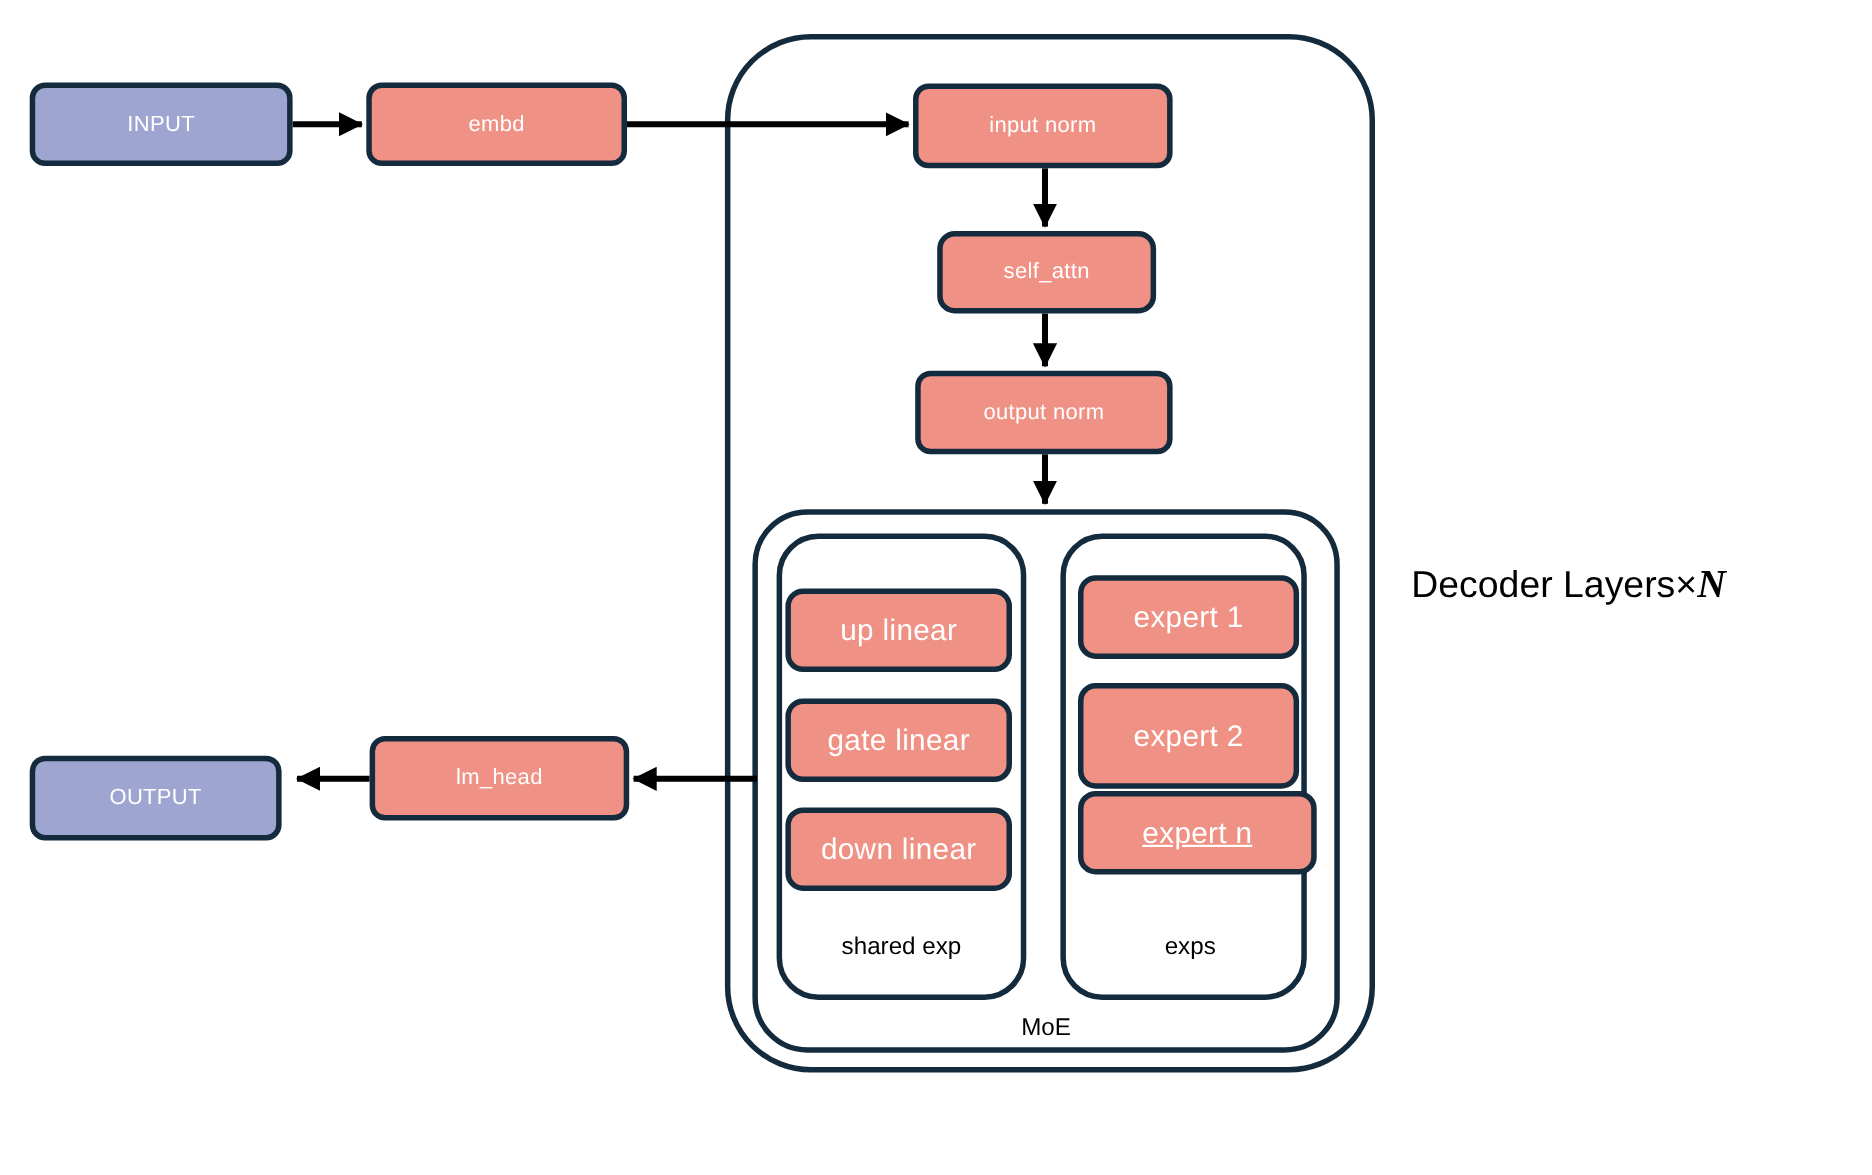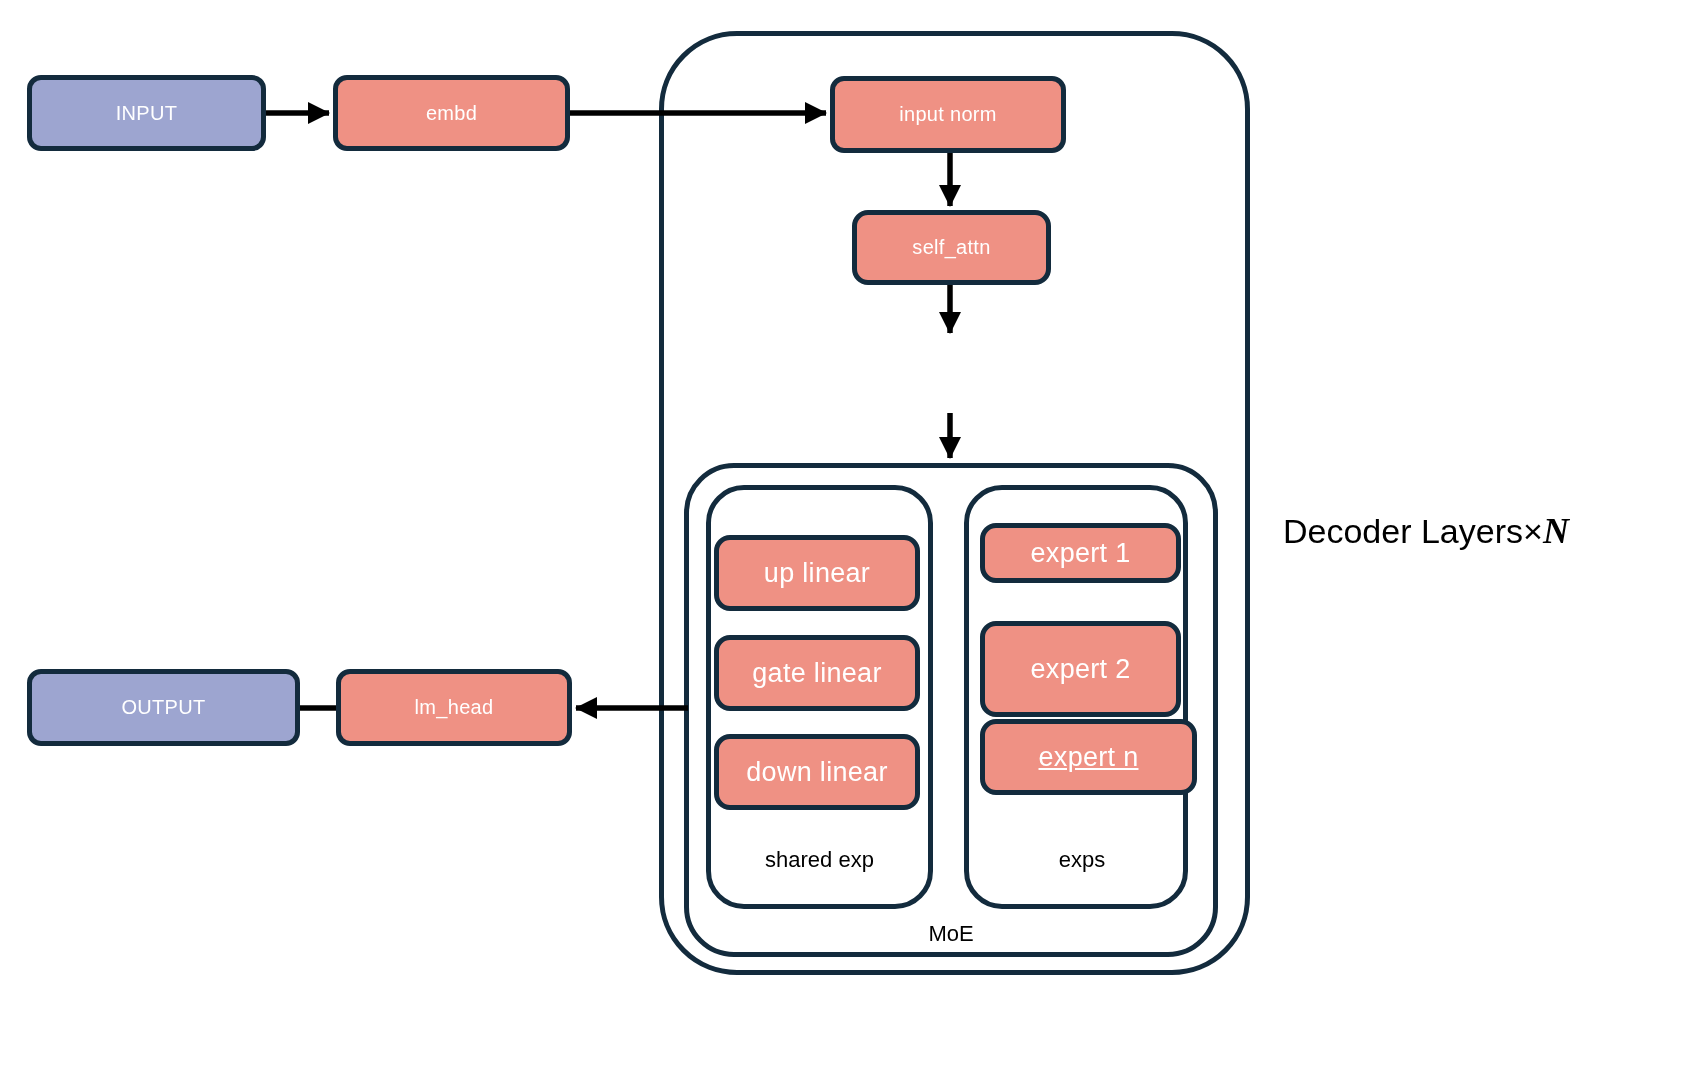--- a/index.html
+++ b/index.html
@@ -99,42 +99,43 @@
   </svg>
 
   <div class="box io" style="left:27px;top:75px;width:239px;height:76px;">INPUT</div>
 
   <div class="box node" style="left:333px;top:75px;width:237px;height:76px;">embd</div>
 
   <div class="box node" style="left:830px;top:76px;width:236px;height:77px;">input norm</div>
 
   <div class="box node" style="left:852px;top:210px;width:199px;height:75px;border-radius:16px;">self_attn</div>
 
+  <div class="box node" style="left:832px;top:337px;width:234px;height:76px;">output norm</div>
 
   <div class="box node inner" style="left:714px;top:535px;width:206px;height:76px;text-align:right;">up linear</div>
 
   <div class="box node inner" style="left:714px;top:635px;width:206px;height:76px;">gate linear</div>
 
   <div class="box node inner" style="left:714px;top:734px;width:206px;height:76px;">down linear</div>
 
   <div class="glabel" style="left:706px;top:842px;width:227px;height:36px;">shared exp</div>
 
-  <div class="box node inner" style="left:980px;top:523px;width:201px;height:60px;">expert 1</div>
+  <div class="box node inner" style="left:980px;top:523px;width:201px;height:76px;">expert 1</div>
 
   <div class="box node inner" style="left:980px;top:621px;width:201px;height:96px;">expert 2</div>
 
   <div class="glabel ellipsis" style="left:964px;top:700px;width:224px;height:44px;">...</div>
 
   <div class="box node inner" style="left:980px;top:719px;width:217px;height:76px;text-decoration:underline;">expert n</div>
 
   <div class="glabel" style="left:964px;top:842px;width:236px;height:36px;">exps</div>
 
   <div class="glabel" style="left:684px;top:916px;width:534px;height:36px;">MoE</div>
 
-  <div class="box io" style="left:27px;top:669px;width:273px;height:77px;">OUTPUT</div>
+  <div class="box io" style="left:27px;top:687px;width:229px;height:77px;">OUTPUT</div>
 
   <div class="box node" style="left:336px;top:669px;width:236px;height:77px;">lm_head</div>
 
   <div class="decoder-label">
     <span>Decoder Layers×</span><span class="nvar">N</span>
   </div>
 
 </div>
 
 </body></html>

